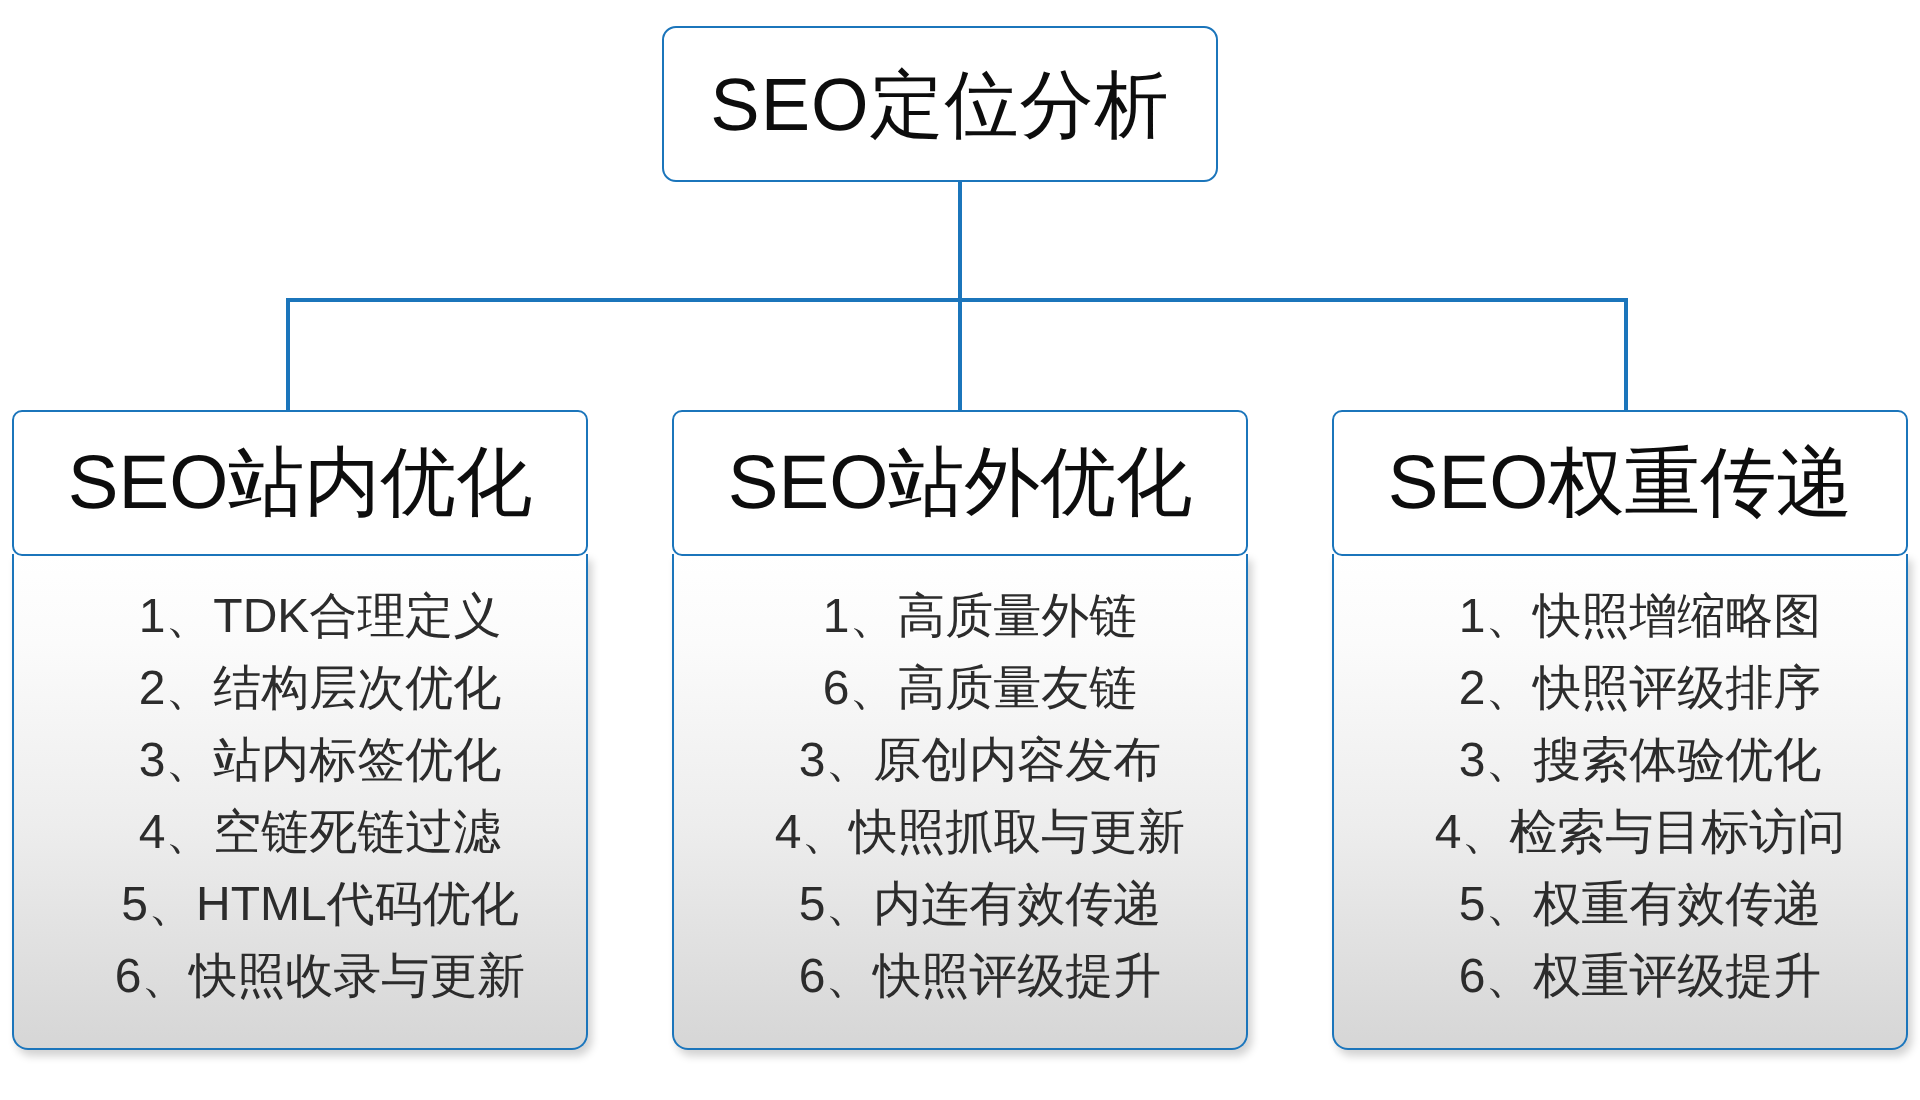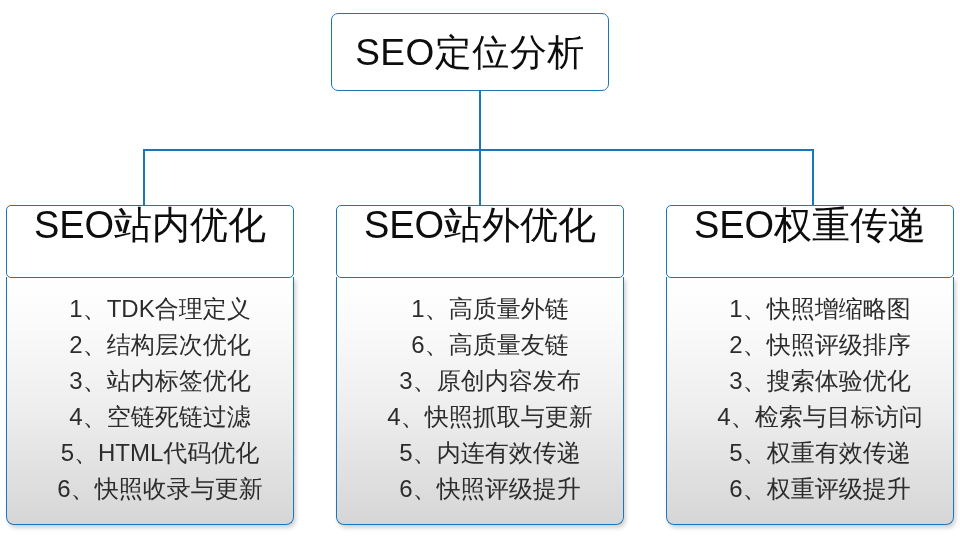--- a/index.html
+++ b/index.html
@@ -64,20 +64,21 @@
   .col-3 { left: 666px; border-radius: 14px; }
 
   .col-header {
     box-sizing: border-box;
     width: 100%;
     height: 73px;
     border: 1.6px solid #1b75bb;
     border-radius: 5px;
     background: #ffffff;
     display: flex;
+    align-items: center;
     justify-content: center;
     position: relative;
     z-index: 2;
   }
   .col-header .col-title {
     font-size: 38px;
     color: #0d0d0d;
     line-height: 1;
     white-space: nowrap;
   }

